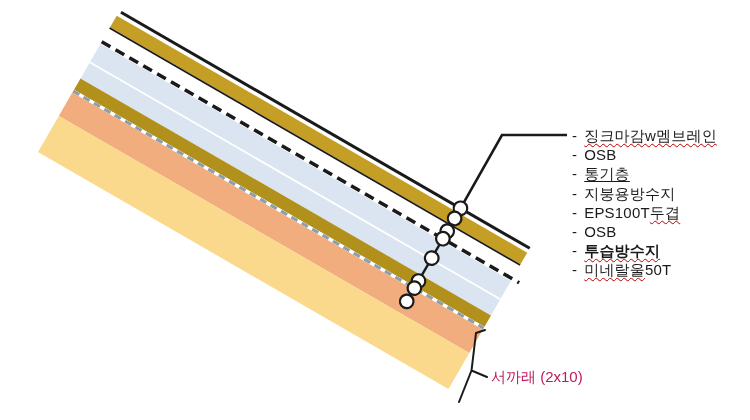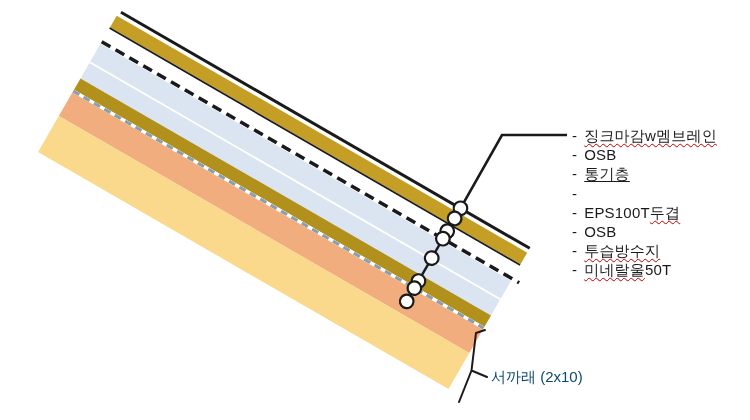--- a/index.html
+++ b/index.html
@@ -24,21 +24,21 @@
   .label-row .dash{margin-right:7px;}
   .wavy{
     text-decoration-line:underline;
     text-decoration-style:wavy;
     text-decoration-thickness:1.2px;
     text-underline-offset:2px;
   }
   .bracket-label{
     position:absolute;
     left:491px;top:368px;
-    font-size:15px;color:#0c4a6e;
+    font-size:15px;color:#be185d;
     white-space:nowrap;
   }
 </style>
 </head>
 <body>
 
 <div id="canvas">
 
   <svg id="diagram-svg" width="750" height="420" viewBox="0 0 750 420">
 
@@ -90,33 +90,34 @@
       <div class="label-row">
         <span class="dash">-</span>
         <span>OSB</span>
       </div>
       <div class="label-row">
         <span class="dash">-</span>
         <span class="wavy" style="text-decoration-color: rgb(192, 0, 0); text-decoration: underline;">통기층</span>
       </div>
       <div class="label-row">
         <span class="dash">-</span>
+        <span>지붕용방수지</span>
       </div>
       <div class="label-row">
         <span class="dash">-</span>
         <span>EPS100T </span>
         <span class="wavy" style="text-decoration-color: rgb(192, 0, 0); text-align: right;">두겹</span>
       </div>
       <div class="label-row">
         <span class="dash">-</span>
         <span>OSB</span>
       </div>
       <div class="label-row">
         <span class="dash">-</span>
-        <span class="wavy" style="text-decoration-color: rgb(192, 0, 0);">투습방수지</span>
+        <span class="wavy" style="text-decoration-color: rgb(192, 0, 0); font-weight: bold;">투습방수지</span>
       </div>
       <div class="label-row">
         <span class="dash">-</span>
         <span class="wavy" style="text-decoration-color: rgb(192, 0, 0);">미네랄울</span>
         <span>50T</span>
       </div>
     </div>
 
   <div class="bracket-label">서까래 (2x10)</div>
 

